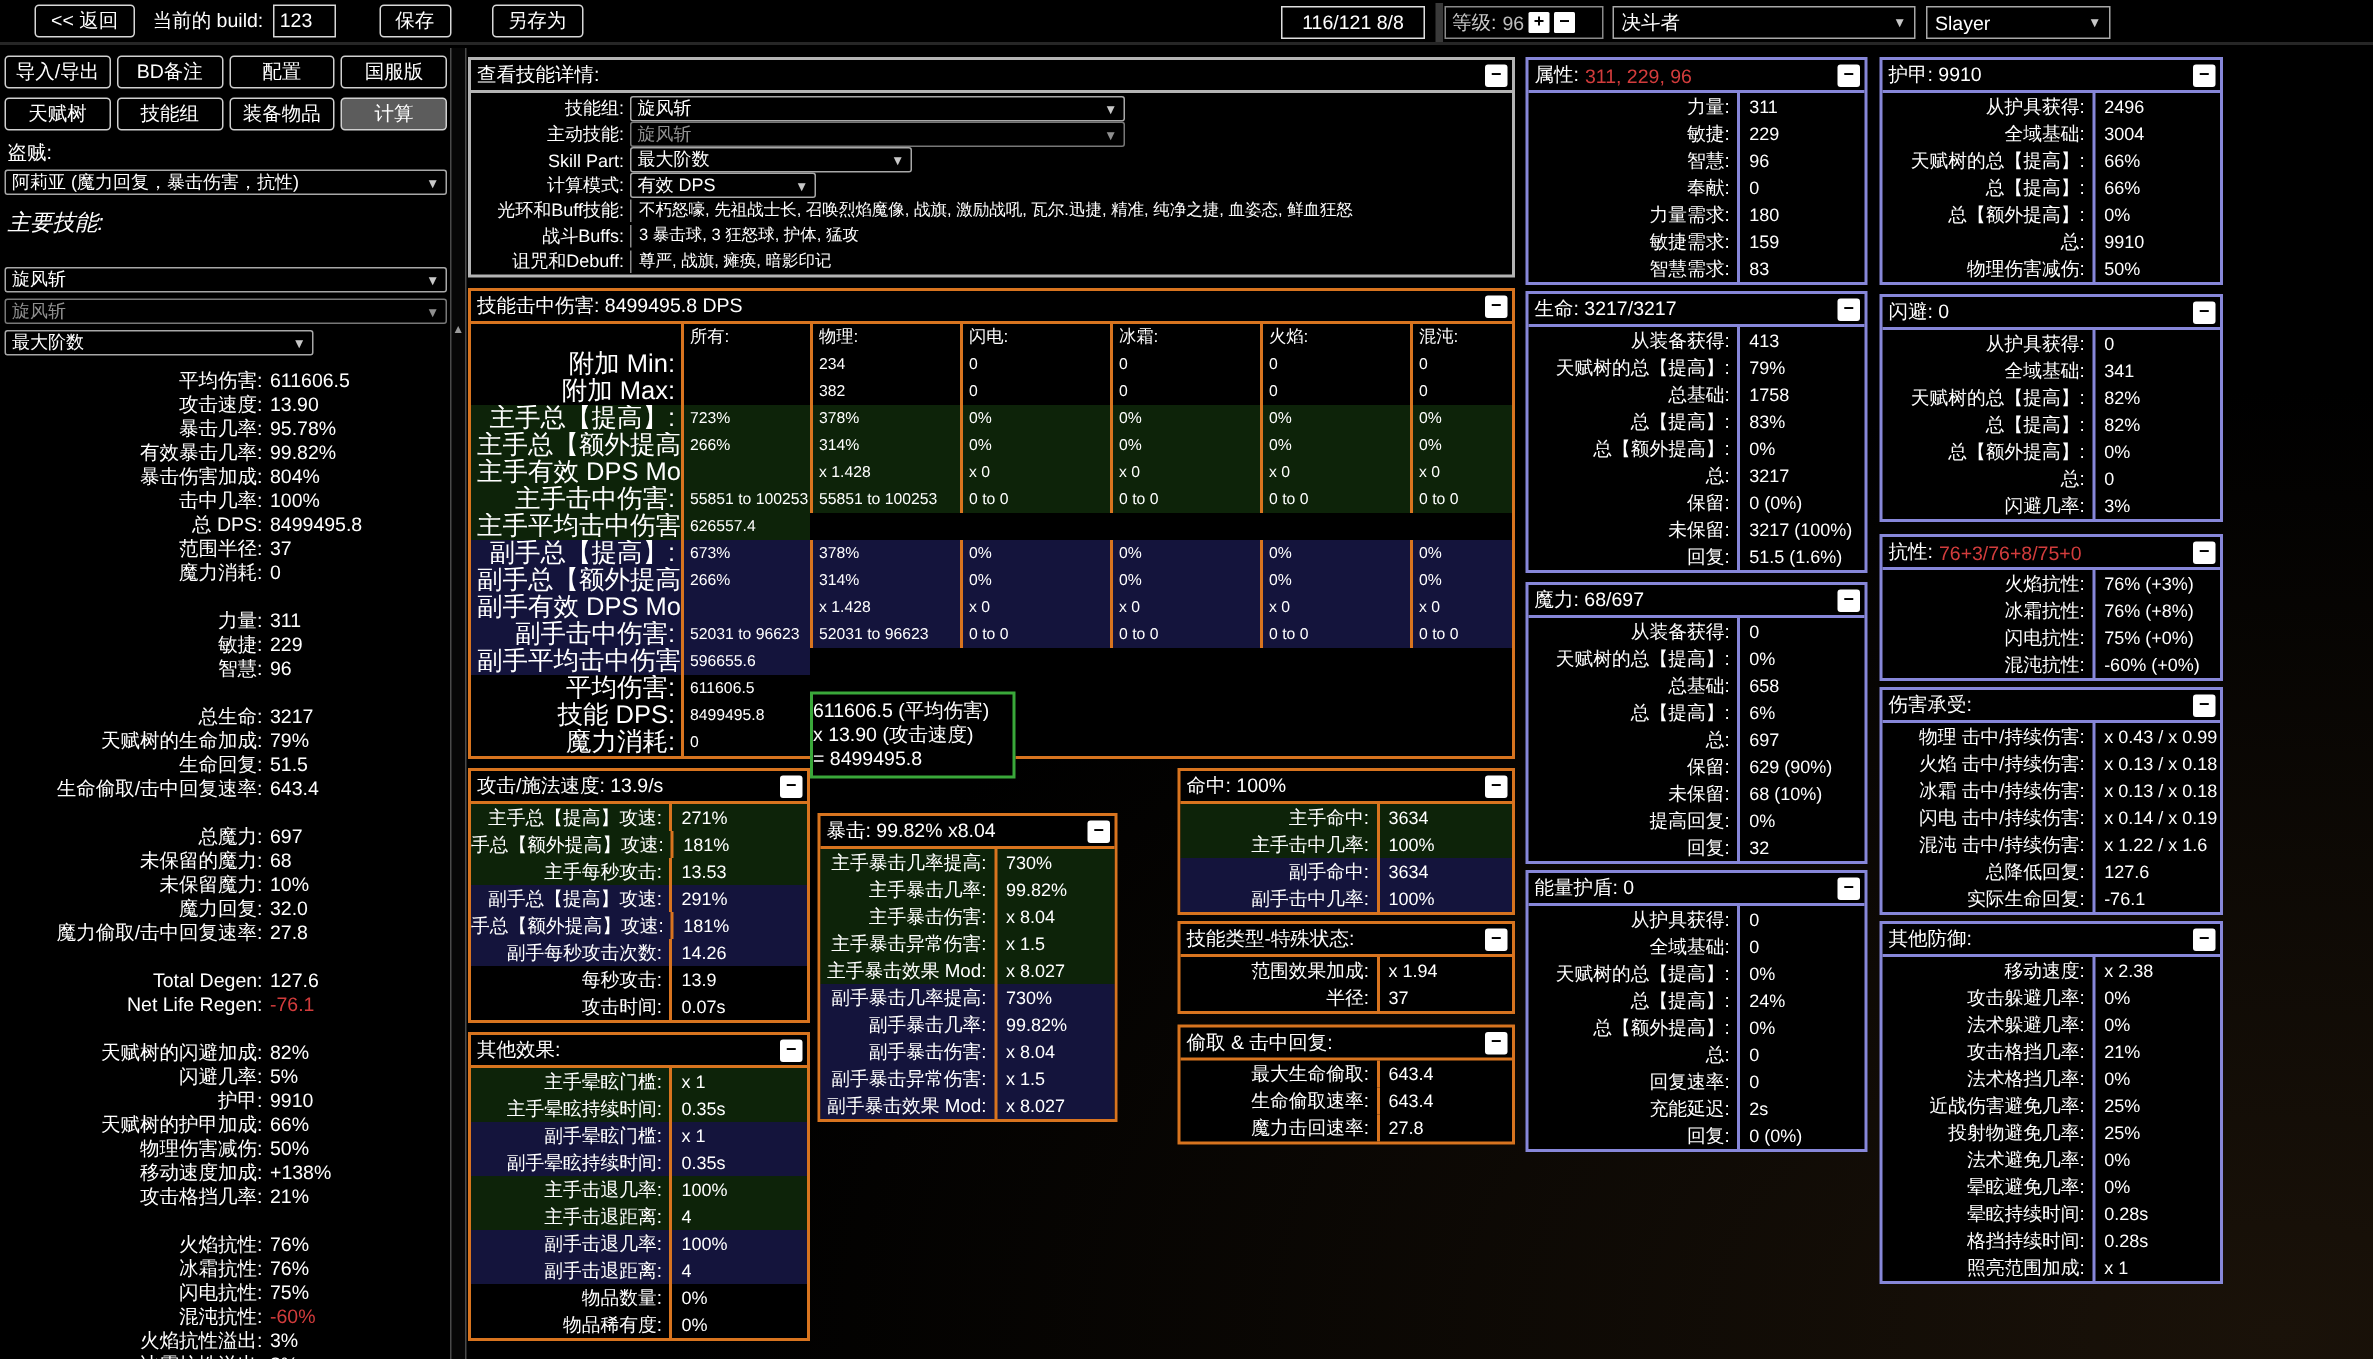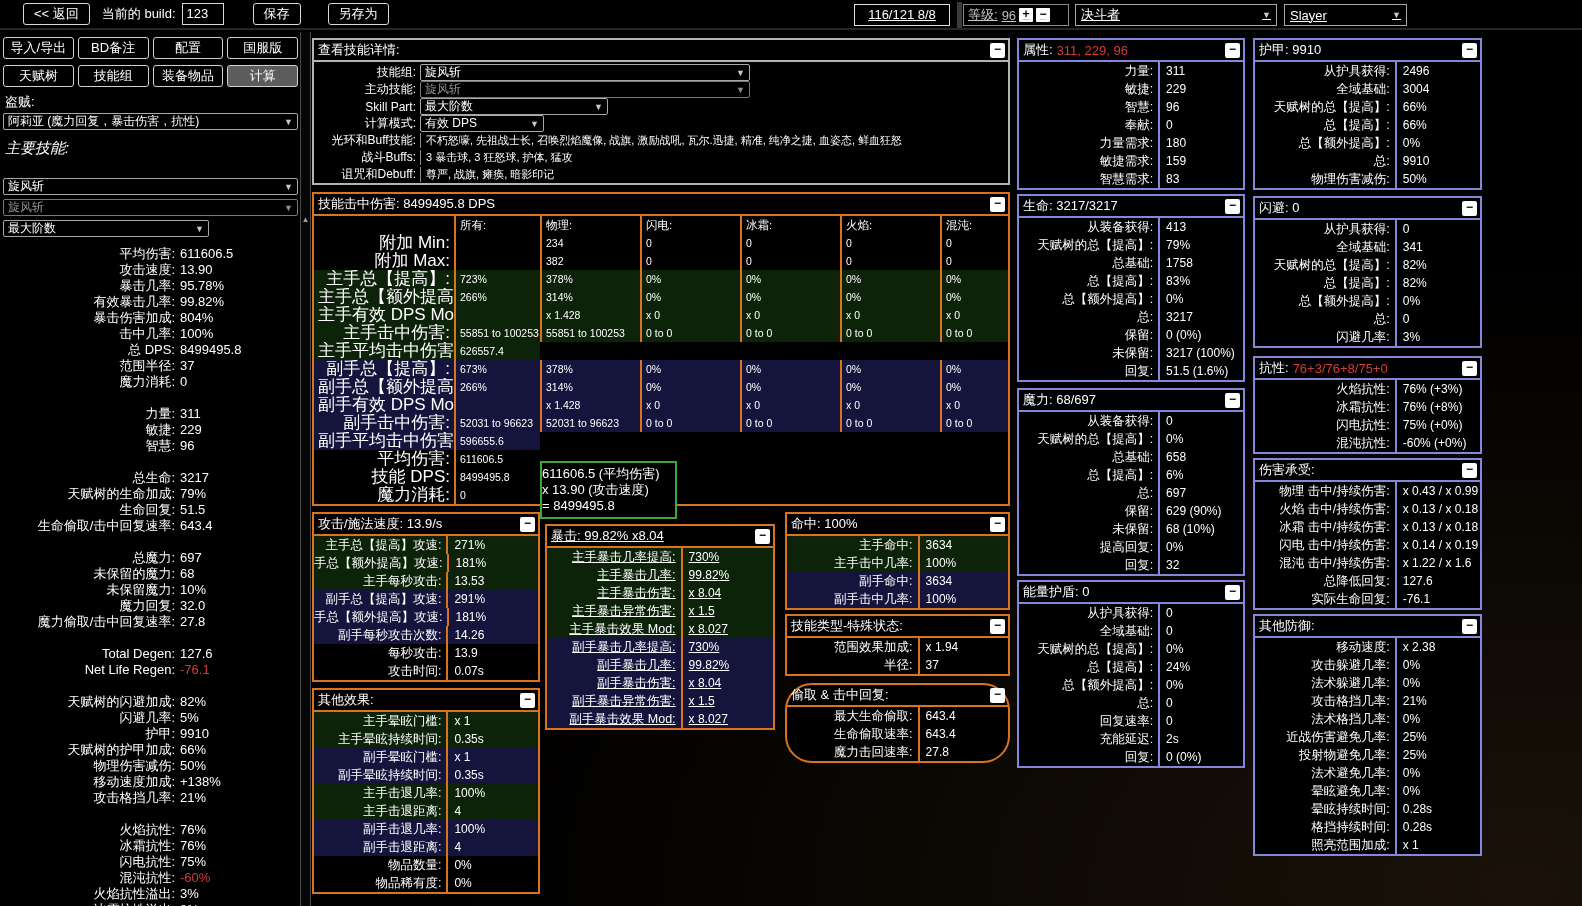--- a/index.html
+++ b/index.html
@@ -12,21 +12,21 @@
   .c-red { color:#d23c3c; }
 
   
   .topbar { position:absolute; left:0; top:0; width:1582px; height:30px; background:#000;
             border-bottom:2px solid #262626; display:flex; align-items:center; padding-left:4px; }
   .tb-btn { height:22px; line-height:20px; border:1px solid #d8d8d8; border-radius:3px;
             padding:0 10px; font-size:13px; margin-right:8px; background:#000; white-space:nowrap;margin-left:19px; }
   .tb-label { font-size:13px; margin:0 6px 0 4px; white-space:nowrap; }
   .tb-input { height:22px; line-height:20px; border:1px solid #d8d8d8; width:42px;
               padding:0 4px; font-size:13px; margin-right:10px; background:#000; }
-  .tb-abs { position:absolute; top:4px; height:22px;text-decoration:underline; }
+  .tb-abs { position:absolute; top:4px; height:22px; }
   .tb-points { left:854px; width:96px; border:1px solid #e0e0e0; text-align:center;
                line-height:20px; font-size:13px; background:#000; }
   .tb-sep { left:957px; width:5px; height:26px; top:2px; background:#3a3a3a; }
   .tb-level { left:963px; width:106px; border:1px solid #8a8a8a; display:flex; align-items:center;
               padding:0 4px; font-size:13px; color:#c9c9c9; }
   .tb-level .lvl-val { margin-left:4px; color:#bdbdbd; }
   .sq { width:14px; height:14px; background:#fff; color:#000; font-size:12px; font-weight:bold;
         line-height:13px; text-align:center; margin-left:3px; border-radius:1px; }
   .sq:first-of-type { margin-left:auto; }
   .tb-dd { display:flex; align-items:center; justify-content:space-between;
@@ -77,24 +77,24 @@
   .prow { display:flex; height:18px; line-height:18px; font-size:12.5px; }
   .prow.mh { background:#0d2309; }
   .prow.oh { background:#14143c; }
   .plbl { flex:0 0 60%; text-align:right; padding-right:5px; white-space:nowrap; height:18px; }
   .orange .plbl { border-right:2px solid #d8741f; }
   .purple .plbl { border-right:2px solid #8787d9; flex-basis:63%; }
   .pval { padding-left:6px; white-space:nowrap; font-size:12px; }
 
   [data-panel="speed"]        { left:312px; top:512px; width:228px; }
   [data-panel="effects"]      { left:312px; top:688px; width:228px; }
-  [data-panel="crit"]         { left:545px; top:524px; width:230px;text-decoration:underline; }
+  [data-panel="crit"]         { left:545px; top:542px; width:200px; }
   [data-panel="accuracy"]     { left:785px; top:512px; width:225px; }
   [data-panel="skill_type"]   { left:785px; top:614px; width:225px; }
-  [data-panel="leech"]        { left:785px; top:683px; width:225px;border-radius:27px; }
+  [data-panel="leech"]        { left:785px; top:683px; width:225px; }
   [data-panel="attributes"]   { left:1017px; top:38px;  width:228px; }
   [data-panel="life"]         { left:1017px; top:194px; width:228px; }
   [data-panel="mana"]         { left:1017px; top:388px; width:228px; }
   [data-panel="es"]           { left:1017px; top:580px; width:228px; }
   [data-panel="armour"]       { left:1253px; top:38px;  width:229px; }
   [data-panel="evasion"]      { left:1253px; top:196px; width:229px; }
   [data-panel="resists"]      { left:1253px; top:356px; width:229px; }
   [data-panel="damage_taken"] { left:1253px; top:458px; width:229px; }
   [data-panel="other_defences"]{ left:1253px; top:614px; width:229px; }
 

